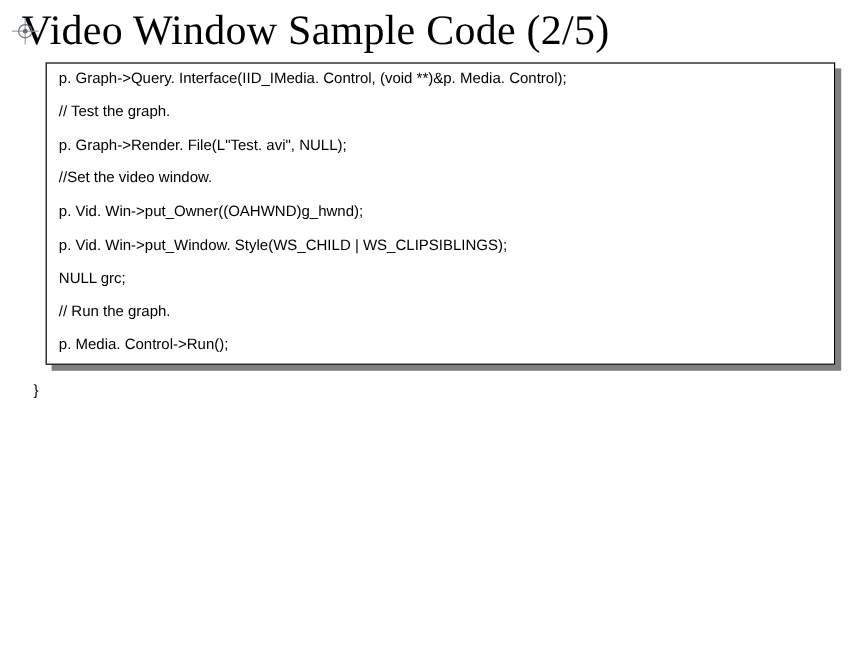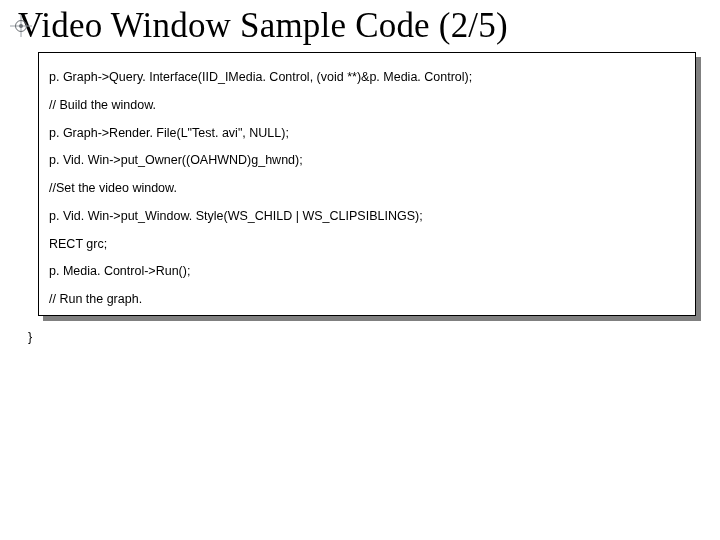--- a/index.html
+++ b/index.html
@@ -63,21 +63,21 @@
     right: -5px;
     bottom: -5px;
     background: #808080;
     z-index: 1;
   }
   .code-line {
     font-family: Arial, sans-serif;
     font-size: 12.5px;
     color: #000;
     line-height: 1.1;
-    margin: 12px 0 14px 0;
+    margin: 0 0 14px 0;
     white-space: pre;
   }
   .code-line:last-child { margin-bottom: 2px; }
   .closing-brace {
     font-family: Arial, sans-serif;
     font-size: 12.5px;
     color: #000;
     margin: 14px 0 0 14px;
   }
 </style>
@@ -92,26 +92,26 @@
       <line x1="13" y1="2" x2="13" y2="24" stroke="#9aa0a6" stroke-width="1"></line>
       <circle cx="13" cy="13" r="5.5" fill="none" stroke="#6b7075" stroke-width="1"></circle>
       <circle cx="13" cy="13" r="2" fill="#6b7075"></circle>
     </svg>
     <h1 class="title">Video Window Sample Code (2/5)</h1>
   </div>
 
   <div class="code-shadow">
     <div class="code-box">
       <p class="code-line">p. Graph-&gt;Query. Interface(IID_IMedia. Control, (void **)&amp;p. Media. Control);</p>
-      <p class="code-line">// Build the window.</p>
+      <p class="code-line">// Test the graph.</p>
       <p class="code-line">p. Graph-&gt;Render. File(L"Test. avi", NULL);</p>
+      <p class="code-line">//Set the video window.</p>
       <p class="code-line">p. Vid. Win-&gt;put_Owner((OAHWND)g_hwnd);</p>
-      <p class="code-line">//Set the video window.</p>
       <p class="code-line">p. Vid. Win-&gt;put_Window. Style(WS_CHILD | WS_CLIPSIBLINGS);</p>
-      <p class="code-line">RECT grc;</p>
+      <p class="code-line">NULL grc;</p>
+      <p class="code-line">// Run the graph.</p>
       <p class="code-line">p. Media. Control-&gt;Run();</p>
-      <p class="code-line">// Run the graph.</p>
     </div>
   </div>
 
   <div class="closing-brace">}</div>
 
 </div>
 
 </body></html>

